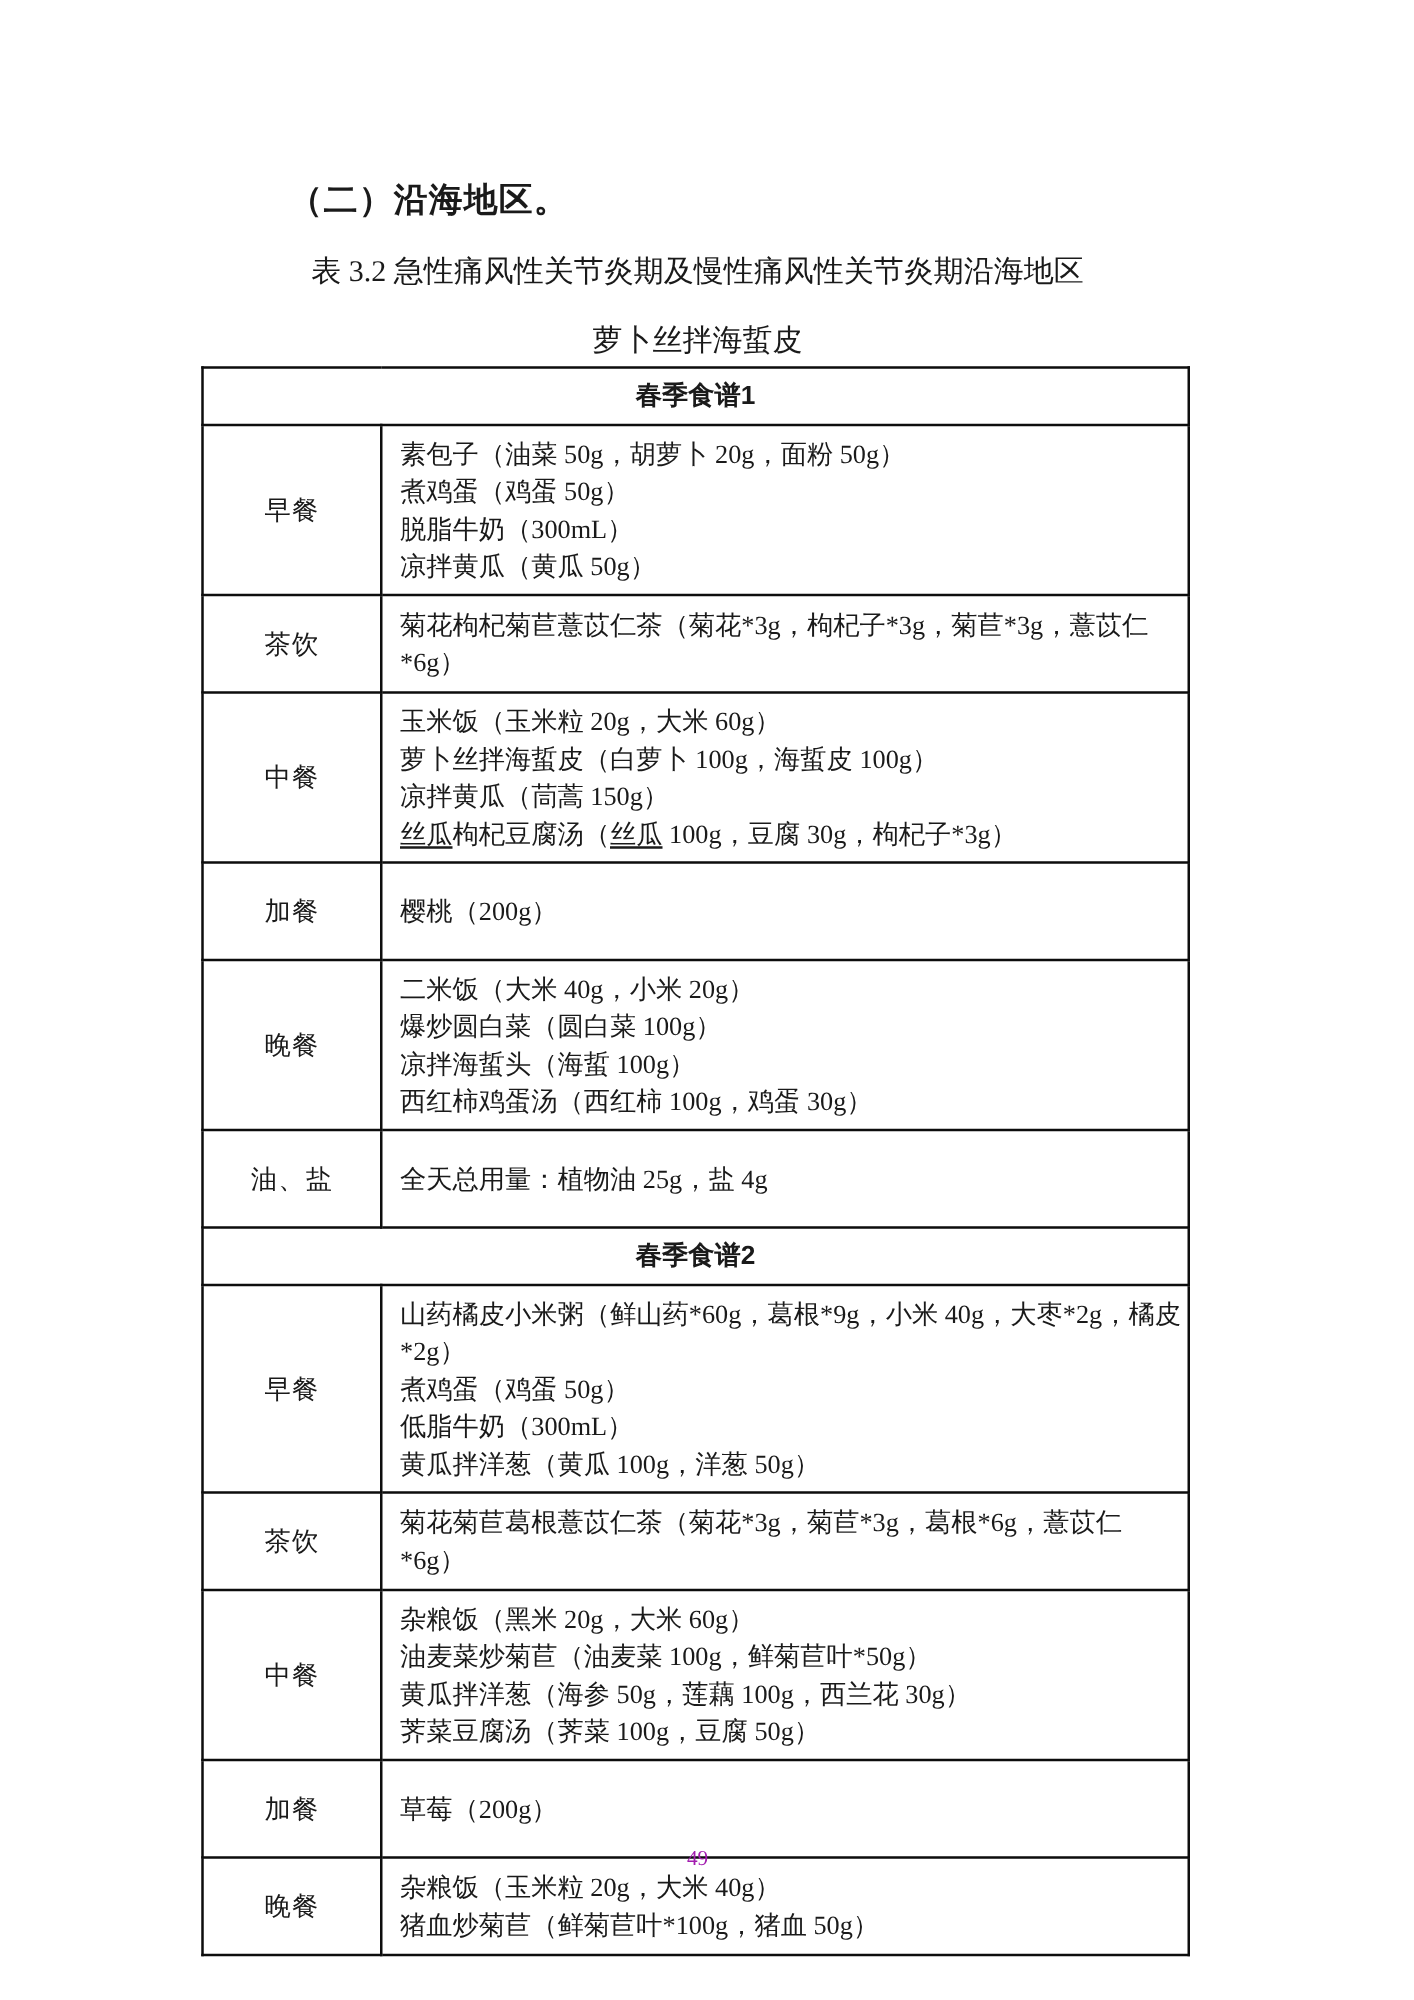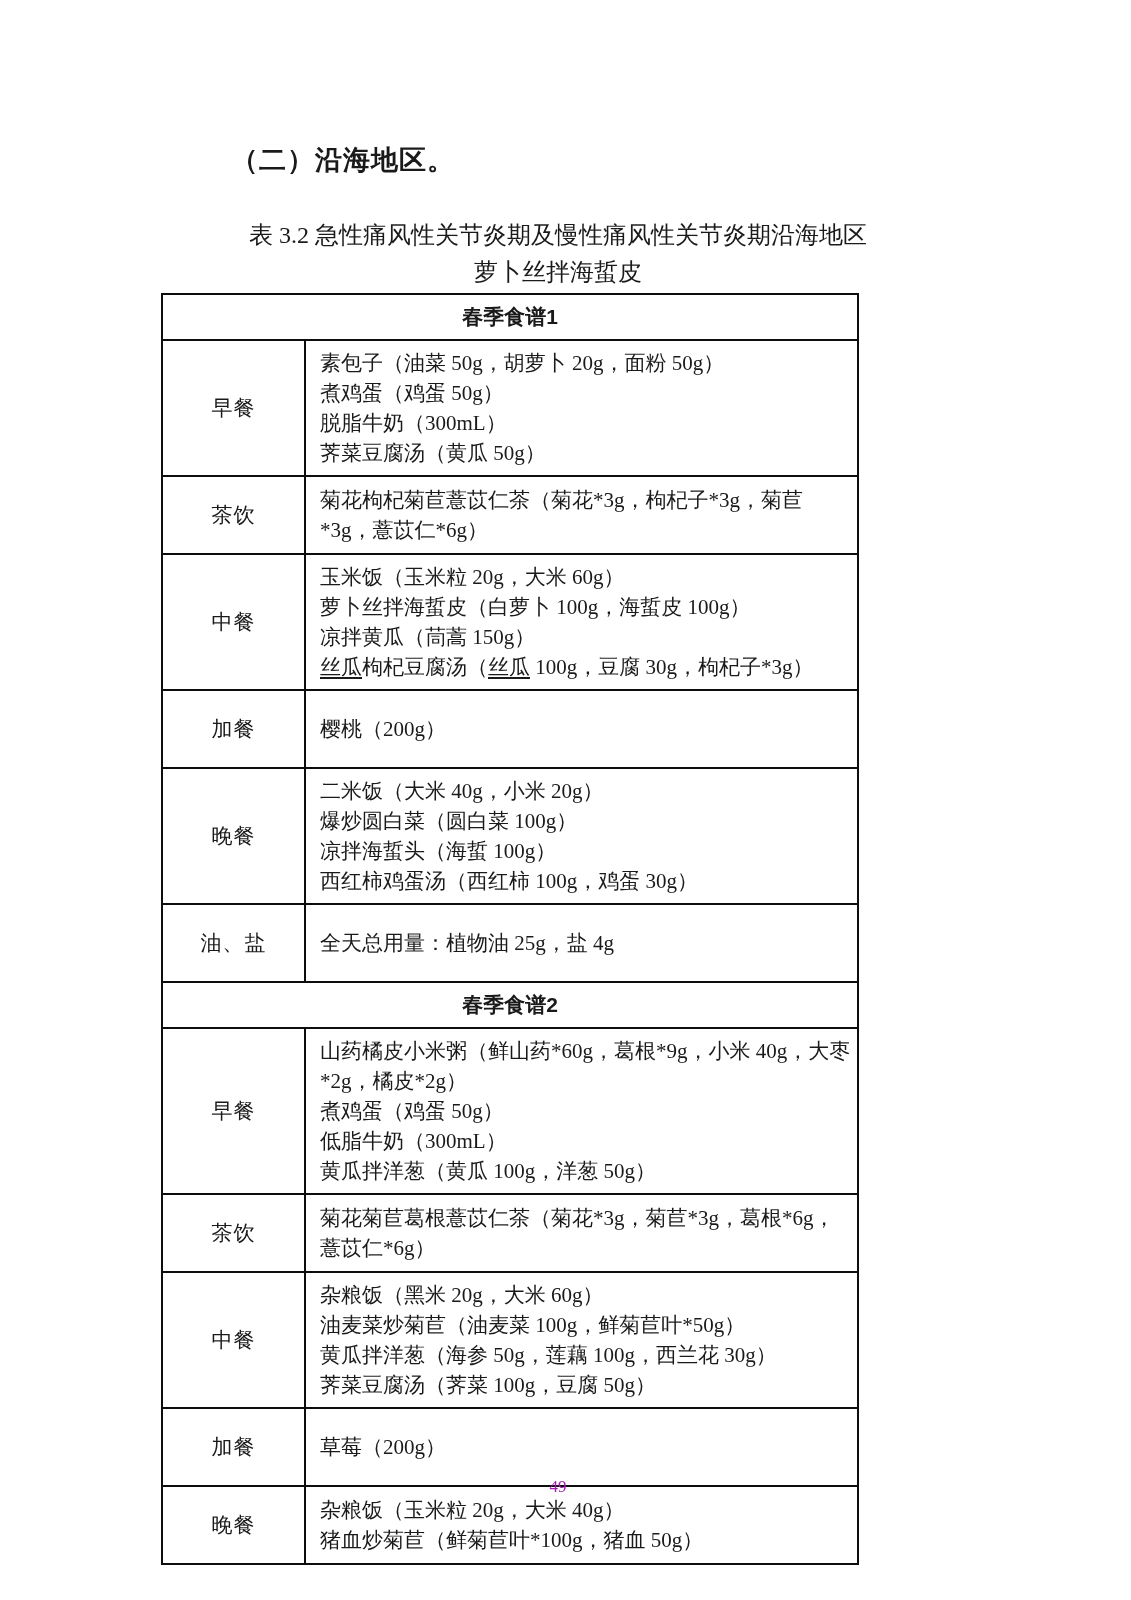--- a/index.html
+++ b/index.html
@@ -8,24 +8,24 @@
     font-family:"Liberation Serif","DejaVu Serif",serif;color:#1a1a1a;
     -webkit-font-smoothing:antialiased;
   }
   .section-heading{
     position:absolute;top:142px;left:231px;
     font-size:27px;font-weight:700;letter-spacing:1px;
   }
   .caption{
     position:absolute;left:0;width:1116px;text-align:center;font-size:24px;
   }
-  .caption1{top:219px;text-align:center;}
+  .caption1{top:201px;text-align:center;}
   .caption2{top:256px;}
   table.recipe{
-    position:absolute;top:293px;left:161px;width:698px;
+    position:absolute;top:293px;left:161px;width:791px;
     border-collapse:collapse;table-layout:fixed;
   }
   table.recipe td{
     border:2px solid #0d0d0d;font-size:21px;line-height:30px;
     vertical-align:middle;
   }
   col.c1{width:143px;}
   td.sec{
     text-align:center;font-weight:700;font-size:22px;padding:7px 4px;
     font-family:"Liberation Sans","DejaVu Sans",sans-serif;
@@ -56,21 +56,21 @@
     <tr>
         <td class="sec" colspan="2">春季食谱1</td>
       </tr>
 
     <tr>
       <td class="lbl">早餐</td>
       <td class="val">
         <div class="line">素包子（油菜 50g，胡萝卜 20g，面粉 50g）</div>
         <div class="line">煮鸡蛋（鸡蛋 50g）</div>
         <div class="line">脱脂牛奶（300mL）</div>
-        <div class="line">荠菜豆腐汤（黄瓜 50g）</div>
+        <div class="line">凉拌黄瓜（黄瓜 50g）</div>
       </td>
     </tr>
 
     <tr>
       <td class="lbl">茶饮</td>
       <td class="val">
         <div class="line">菊花枸杞菊苣薏苡仁茶（菊花*3g，枸杞子*3g，菊苣*3g，薏苡仁*6g）</div>
       </td>
     </tr>
 

